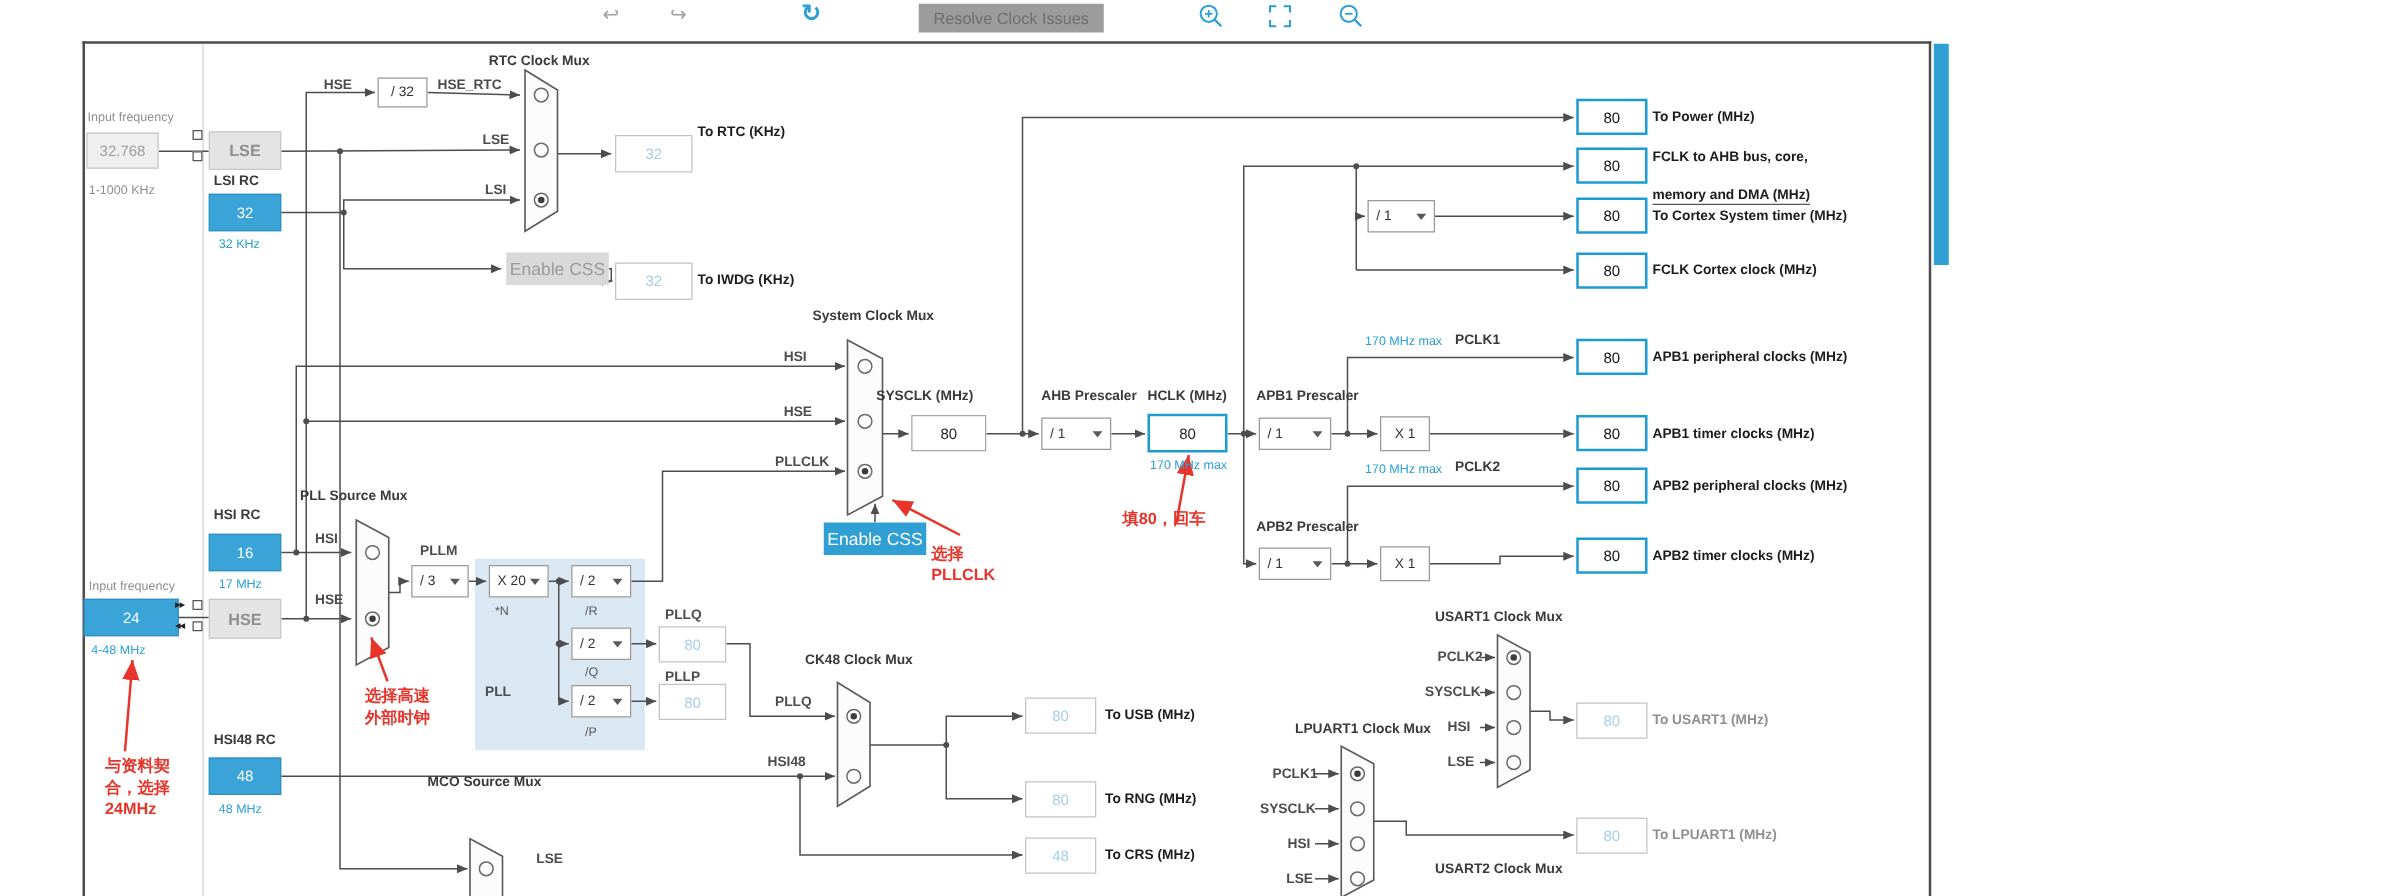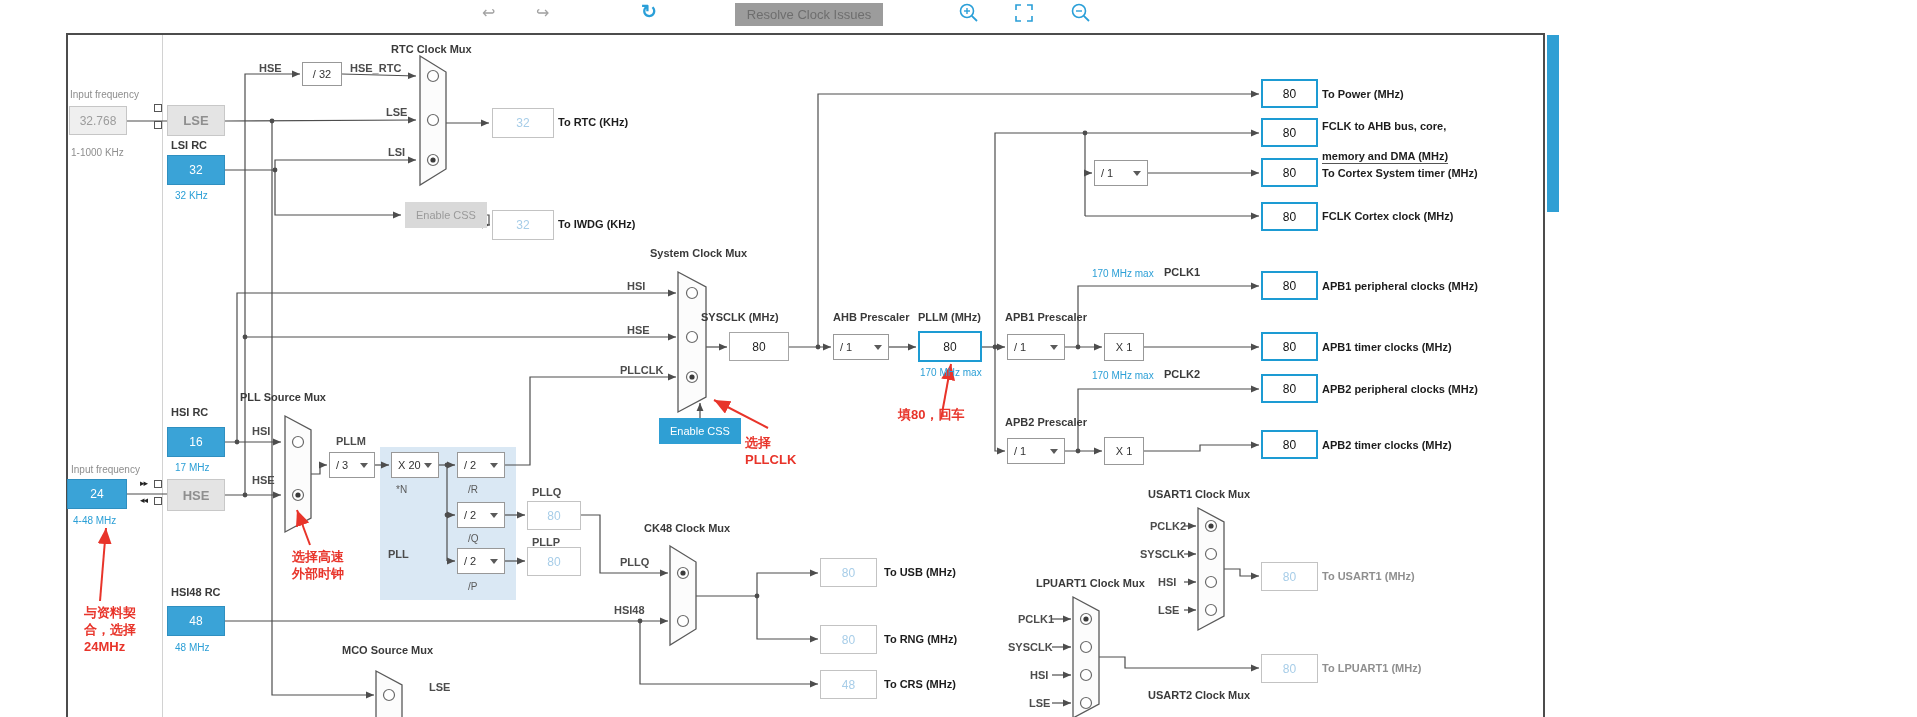--- a/index.html
+++ b/index.html
@@ -18,21 +18,21 @@
   .ghost{border-color:#c3c3c3;color:#a7cde8}
   .hl{border:2px solid #1d9bd3}
   .obox{border:2px solid #1d9bd3;background:#fff;font-size:12px;color:#111}
   .bluebox{background:#3aa3d7;color:#fff;font-size:12px;border:1px solid #2f8fc0}
   .graybox{background:#e4e4e4;border:1px solid #c8c8c8;color:#8f8f8f;font-size:13px;font-weight:bold}
   .inbox{background:#efefef;border:1px solid #c6c6c6;color:#9c9c9c;font-size:12px}
   .dd{border:1px solid #989898;background:#fff;font-size:11px;color:#333;
       display:flex;align-items:center;justify-content:space-between;box-sizing:border-box;padding:0 6px}
   .chev{width:0;height:0;border:4px solid transparent;border-top:5px solid #5a5a5a;margin-top:5px}
   .x1b{border:1px solid #989898;background:#fff;font-size:11px;color:#333}
-  .cssbtn{font-size:11px}
+  .cssbtn{font-size:14px}
   .gbtn{background:#d9d9d9;color:#9a9a9a}
   .bbtn{background:#2f9fd4;color:#fff}
   .red{font-size:13px;font-weight:bold;color:#e8342a;line-height:17px;white-space:pre-line}
   .ticon{font-size:16px;color:#a2a2a2;line-height:20px}
   .ricon{font-size:19px;font-weight:bold;color:#2a9fd8;line-height:22px}
   .pin{width:8px;height:8px;background:#fff;border:1px solid #555;box-sizing:border-box}
   .pinarrow{font-size:9px;color:#222;letter-spacing:-1px}
   .frame{border:2px solid #4c4c4c;border-bottom:none;box-sizing:border-box}
   .resolve{background:#9c9c9c;color:#6e6e6e;font-size:13px}
   .underl{border-bottom:1px solid #555;padding-bottom:1px;display:inline-block}
@@ -214,40 +214,40 @@
 <div class="abs cell graybox" style="left:167px;top:105px;width:58px;height:31px">LSE</div>
 <div class="abs t" style="left:171px;top:139px">LSI RC</div>
 <div class="abs cell bluebox" style="left:167px;top:155px;width:58px;height:30px">32</div>
 <div class="abs bsm" style="left:175px;top:190px">32 KHz</div>
 
 <div class="abs t" style="left:171px;top:406px">HSI RC</div>
 <div class="abs cell bluebox" style="left:167px;top:427px;width:58px;height:30px">16</div>
 <div class="abs bsm" style="left:175px;top:462px">17 MHz</div>
 
 <div class="abs sm" style="left:71px;top:464px">Input frequency</div>
-<div class="abs cell bluebox" style="left:67px;top:479px;width:60px;height:30px">24</div>
+<div class="abs cell bluebox" style="left:67px;top:479px;width:76px;height:30px">24</div>
 <div class="abs bsm" style="left:73px;top:515px">4-48 MHz</div>
 <div class="abs pinarrow" style="left:140px;top:478px">▸▸</div>
 <div class="abs pinarrow" style="left:140px;top:495px">◂◂</div>
 <div class="abs pin" style="left:154px;top:480px"></div>
 <div class="abs pin" style="left:154px;top:497px"></div>
 <div class="abs cell graybox" style="left:167px;top:479px;width:58px;height:32px">HSE</div>
 
 <div class="abs t" style="left:171px;top:586px">HSI48 RC</div>
 <div class="abs cell bluebox" style="left:167px;top:606px;width:58px;height:30px">48</div>
 <div class="abs bsm" style="left:175px;top:642px">48 MHz</div>
 
 <div class="abs t" style="left:391px;top:43px">RTC Clock Mux</div>
 <div class="abs lbl" style="left:259px;top:62px">HSE</div>
 <div class="abs cell x1b" style="left:302px;top:62px;width:40px;height:24px">/ 32</div>
 <div class="abs lbl" style="left:350px;top:62px">HSE_RTC</div>
 <div class="abs lbl" style="left:386px;top:106px">LSE</div>
 <div class="abs lbl" style="left:388px;top:146px">LSI</div>
 <div class="abs cell vbox ghost" style="left:492px;top:108px;width:62px;height:30px">32</div>
-<div class="abs olbl" style="left:558px;top:116px">To RTC (KHz)</div>
+<div class="abs olbl" style="left:558px;top:100px">To RTC (KHz)</div>
 <div class="abs cell cssbtn gbtn" style="left:405px;top:202px;width:82px;height:26px">Enable CSS</div>
 <div class="abs cell vbox ghost" style="left:492px;top:210px;width:62px;height:30px">32</div>
 <div class="abs olbl" style="left:558px;top:218px">To IWDG (KHz)</div>
 
 <div class="abs t" style="left:240px;top:391px">PLL Source Mux</div>
 <div class="abs lbl" style="left:252px;top:425px">HSI</div>
 <div class="abs lbl" style="left:252px;top:474px">HSE</div>
 <div class="abs lbl" style="left:336px;top:435px">PLLM</div>
 <div class="abs dd" style="left:329px;top:452px;width:46px;height:26px">
     <span>/ 3</span>
@@ -283,21 +283,21 @@
 <div class="abs lbl" style="left:627px;top:280px">HSI</div>
 <div class="abs lbl" style="left:627px;top:324px">HSE</div>
 <div class="abs lbl" style="left:620px;top:364px">PLLCLK</div>
 <div class="abs t" style="left:701px;top:311px">SYSCLK (MHz)</div>
 <div class="abs cell vbox" style="left:729px;top:332px;width:60px;height:29px">80</div>
 <div class="abs t" style="left:833px;top:311px">AHB Prescaler</div>
 <div class="abs dd" style="left:833px;top:334px;width:56px;height:26px">
     <span>/ 1</span>
     <span class="chev"></span>
   </div>
-<div class="abs t" style="left:918px;top:311px">PLLM (MHz)</div>
+<div class="abs t" style="left:918px;top:311px">HCLK (MHz)</div>
 <div class="abs cell vbox hl" style="left:918px;top:331px;width:64px;height:31px">80</div>
 <div class="abs bsm" style="left:920px;top:367px">170 MHz max</div>
 <div class="abs cell cssbtn bbtn" style="left:659px;top:418px;width:82px;height:26px">Enable CSS</div>
 <div class="abs dd" style="left:1094px;top:160px;width:54px;height:26px">
     <span>/ 1</span>
     <span class="chev"></span>
   </div>
 
 <div class="abs t" style="left:1005px;top:311px">APB1 Prescaler</div>
 <div class="abs dd" style="left:1007px;top:334px;width:58px;height:26px">
@@ -337,21 +337,21 @@
 <div class="abs t" style="left:644px;top:522px">CK48 Clock Mux</div>
 <div class="abs lbl" style="left:620px;top:556px">PLLQ</div>
 <div class="abs lbl" style="left:614px;top:604px">HSI48</div>
 <div class="abs cell vbox ghost" style="left:820px;top:558px;width:57px;height:29px">80</div>
 <div class="abs olbl" style="left:884px;top:566px">To USB (MHz)</div>
 <div class="abs cell vbox ghost" style="left:820px;top:625px;width:57px;height:29px">80</div>
 <div class="abs olbl" style="left:884px;top:633px">To RNG (MHz)</div>
 <div class="abs cell vbox ghost" style="left:820px;top:670px;width:57px;height:29px">48</div>
 <div class="abs olbl" style="left:884px;top:678px">To CRS (MHz)</div>
 
-<div class="abs t" style="left:342px;top:644px">MCO Source Mux</div>
+<div class="abs t" style="left:342px;top:620px">MCO Source Mux</div>
 <div class="abs lbl" style="left:429px;top:681px">LSE</div>
 
 <div class="abs t" style="left:1036px;top:577px">LPUART1 Clock Mux</div>
 <div class="abs lbl" style="left:1018px;top:613px">PCLK1</div>
 <div class="abs lbl" style="left:1008px;top:641px">SYSCLK</div>
 <div class="abs lbl" style="left:1030px;top:669px">HSI</div>
 <div class="abs lbl" style="left:1029px;top:697px">LSE</div>
 <div class="abs cell vbox ghost" style="left:1261px;top:654px;width:57px;height:29px">80</div>
 <div class="abs olbl dim" style="left:1322px;top:662px">To LPUART1 (MHz)</div>
 

